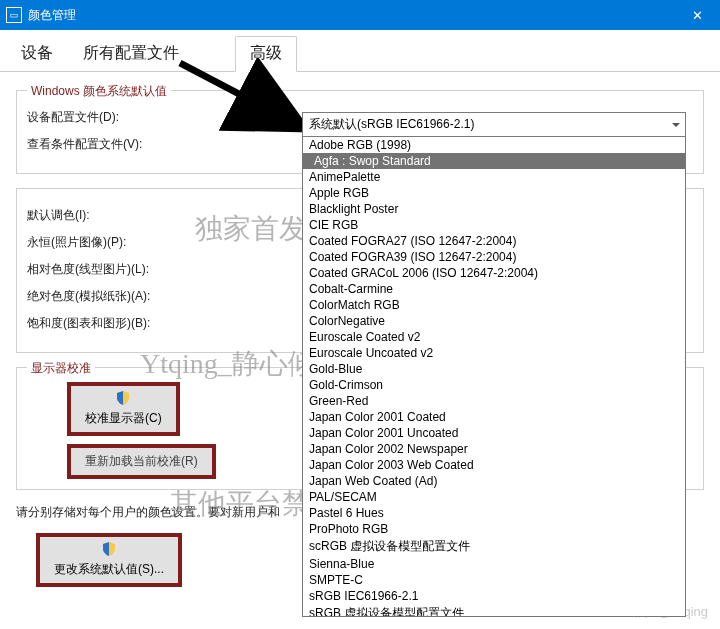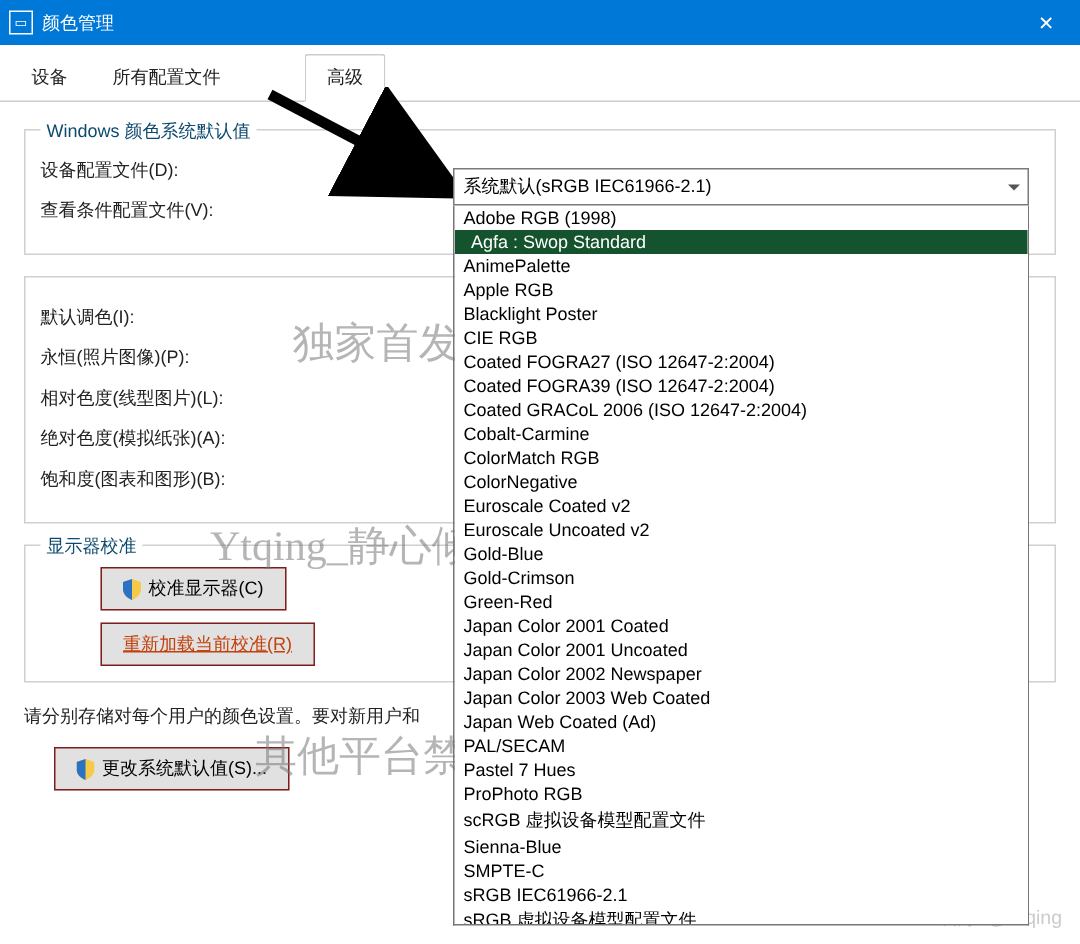--- a/index.html
+++ b/index.html
@@ -4,43 +4,43 @@
 <style>
 * { box-sizing: border-box; margin: 0; padding: 0; font-family: "Microsoft YaHei", "Segoe UI", Tahoma, sans-serif; }
 body { background: #fff; width: 720px; height: 629px; overflow: hidden; position: relative; }
 
 .titlebar { background: #0078d7; height: 30px; display: flex; align-items: center; color: #fff; font-size: 12px; padding-left: 6px; }
 .titlebar .icon { width: 16px; height: 16px; border: 1px solid #fff; display: inline-flex; align-items: center; justify-content: center; margin-right: 6px; font-size: 9px; }
 .titlebar .title { flex: 1; }
 .titlebar .close { width: 45px; height: 30px; display: flex; align-items: center; justify-content: center; font-size: 13px; cursor: pointer; }
 
 .tabs { display: flex; padding: 6px 6px 0 6px; background: #fff; border-bottom: 1px solid #ccc; }
-.tab { padding: 6px 14px; font-size: 12px; color: #222; border: 1px solid transparent; cursor: pointer; }
+.tab { padding: 6px 14px; font-size: 16px; color: #222; border: 1px solid transparent; cursor: pointer; }
 .tab.active { border: 1px solid #ccc; border-bottom-color: #fff; background: #fff; margin-bottom: -1px; border-radius: 2px 2px 0 0; margin-left: 41px; }
 
 .content { padding: 10px 16px; position: relative; }
 
 .groupbox { border: 1px solid #d0d0d0; margin: 8px 0 14px 0; padding: 8px 10px 10px 10px; font-size: 12px; position: relative; }
-.groupbox > .legend { position: absolute; top: -8px; left: 10px; background: #fff; padding: 0 4px; color: #0c4a6e; font-size: 12px; text-align: right; }
+.groupbox > .legend { position: absolute; top: -8px; left: 10px; background: #fff; padding: 0 4px; color: #7f1d1d; font-size: 12px; text-align: right; }
 
 .row { display: flex; align-items: center; margin: 10px 0; }
 .row .label { width: 250px; color: #222; }
 
 .buttons-row { display: flex; gap: 10px; margin-top: 6px; padding-left: 40px; }
-.btn { border: 1px solid #7f1d1d; background: #e1e1e1; padding: 5px 14px; font-size: 12px; cursor: pointer; display: inline-flex; align-items: center; gap: 5px; }
+.btn { border: 4px solid #7f1d1d; background: #e1e1e1; padding: 5px 14px; font-size: 12px; cursor: pointer; display: inline-flex; align-items: center; gap: 5px; flex-direction: column; }
 .shield { width: 12px; height: 14px; }
 
 .note { font-size: 12px; color: #222; margin: 12px 0; }
 
 .combo-wrapper { position: absolute; left: 302px; top: 112px; width: 384px; z-index: 50; }
 .combo { border: 1px solid #7a7a7a; background: #fff; font-size: 12px; padding: 3px 18px 3px 6px; position: relative; cursor: pointer; }
 .combo::after { content: ""; position: absolute; right: 5px; top: 50%; margin-top: -2px; border: 4px solid transparent; border-top-color: #555; }
 .dropdown { border: 1px solid #767676; border-top: none; background: #fff; max-height: 480px; overflow-y: auto; font-size: 12px; }
 .dropdown .opt { padding: 1px 6px; cursor: pointer; white-space: nowrap; }
-.dropdown .opt.sel { background: #14532d; color: #fff; padding-left: 11px; }
+.dropdown .opt.sel { background: #737373; color: #fff; padding-left: 11px; }
 
 .arrow-anno { position: absolute; left: 175px; top: 58px; width: 140px; height: 80px; z-index: 40; pointer-events: none; }
 
 .watermarks { position: absolute; left: 0; top: 0; width: 720px; height: 629px; pointer-events: none; }
 .wm { position: absolute; color: rgba(120,120,120,0.55); font-size: 28px; font-family: "SimSun", serif; white-space: nowrap; }
 .wm1 { left: 195px; top: 210px; }
 .wm2 { left: 140px; top: 345px; }
 .wm3 { left: 170px; top: 485px; }
 .corner-wm { position: absolute; right: 12px; bottom: 8px; color: rgba(200,200,200,0.95); font-size: 13px; }
 </style>
@@ -99,21 +99,21 @@
     <div class="buttons-row">
       <button class="btn">
         <svg class="shield" viewBox="0 0 12 14">
             <path d="M6 0 L12 2 V7 C12 10 9 13 6 14 C3 13 0 10 0 7 V2 Z" fill="#f7c948"></path>
             <path d="M6 0 L6 14 C3 13 0 10 0 7 V2 Z" fill="#2b72c4"></path>
           </svg>
         <span>校准显示器(C)</span>
       </button>
     </div>
     <div class="buttons-row" style="margin-top:8px;">
-      <button class="btn" style="color:#c2410c;text-decoration:underline;">
+      <button class="btn" style="color:#404040;">
         <span>重新加载当前校准(R)</span>
       </button>
     </div>
   </div>
 
   <div class="note">请分别存储对每个用户的颜色设置。要对新用户和</div>
 
   <button class="btn" style="margin-left:20px;">
     <svg class="shield" viewBox="0 0 12 14">
         <path d="M6 0 L12 2 V7 C12 10 9 13 6 14 C3 13 0 10 0 7 V2 Z" fill="#f7c948"></path>
@@ -145,21 +145,21 @@
       <div class="opt">Euroscale Uncoated v2</div>
       <div class="opt">Gold-Blue</div>
       <div class="opt">Gold-Crimson</div>
       <div class="opt">Green-Red</div>
       <div class="opt">Japan Color 2001 Coated</div>
       <div class="opt">Japan Color 2001 Uncoated</div>
       <div class="opt">Japan Color 2002 Newspaper</div>
       <div class="opt">Japan Color 2003 Web Coated</div>
       <div class="opt">Japan Web Coated (Ad)</div>
       <div class="opt">PAL/SECAM</div>
-      <div class="opt">Pastel 7 Hues</div>
+      <div class="opt">Pastel 6 Hues</div>
       <div class="opt">ProPhoto RGB</div>
       <div class="opt">scRGB 虚拟设备模型配置文件</div>
       <div class="opt">Sienna-Blue</div>
       <div class="opt">SMPTE-C</div>
       <div class="opt">sRGB IEC61966-2.1</div>
       <div class="opt">sRGB 虚拟设备模型配置文件</div>
     </div>
 </div>
 
 <svg class="arrow-anno" viewBox="0 0 140 80">

